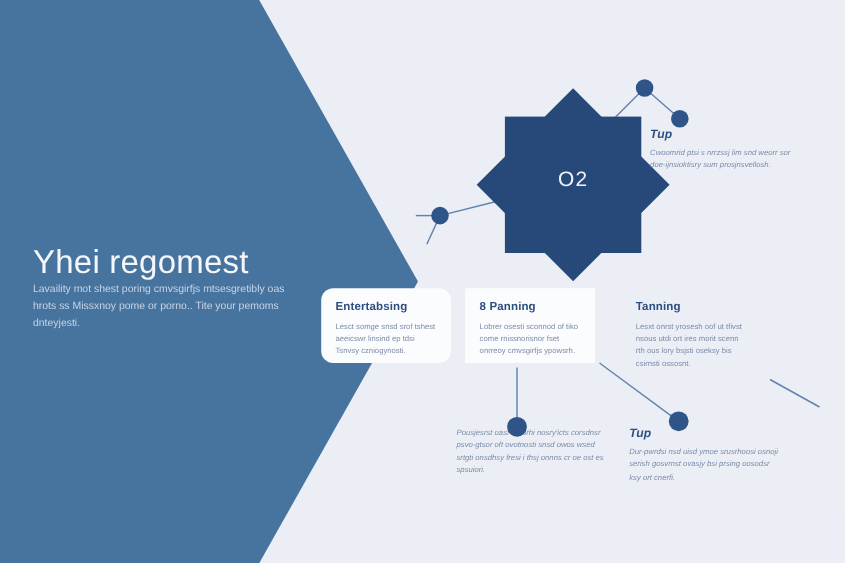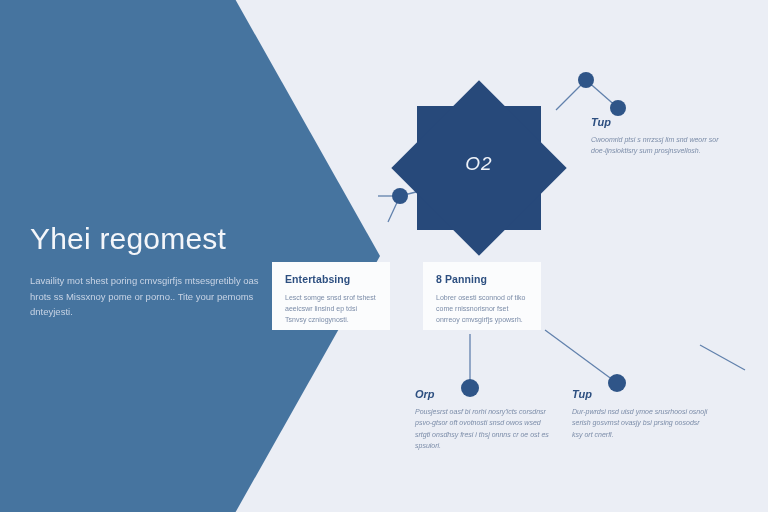--- a/index.html
+++ b/index.html
@@ -39,38 +39,37 @@
     left: 30px;
     top: 222px;
     width: 230px;
   }
   #hero-title {
     font-size: 30px;
     font-weight: 400;
     color: #f4f6fa;
     letter-spacing: 0.2px;
     line-height: 1.1;
-    margin: 0 0 18px 0;
+    margin: 0 0 0 0;
   }
   #hero-sub {
     font-size: 9.5px;
     line-height: 1.65;
     color: #d3dceb;
     margin: 0;
     opacity: 0.92;
   }
 
   
   #star-wrap {
     position: absolute;
-    left: 399px;
+    left: 441px;
     top: 88px;
     width: 160px;
     height: 160px;
-    font-style: italic;
   }
   .star-sq {
     position: absolute;
     left: 18px;
     top: 18px;
     width: 124px;
     height: 124px;
     background: #27497a;
   }
   .star-sq.rot { transform: rotate(45deg); }
@@ -124,21 +123,21 @@
     color: #2d4f80;
     margin: 0 0 7px 0;
     letter-spacing: 0.1px;
   }
   .card-body {
     font-size: 7px;
     line-height: 1.6;
     color: #7b8ca8;
     margin: 0;
   }
-  #card-1 { left: 272px; }
+  #card-1 { left: 292px; border-radius: 11px; }
   #card-2 { left: 423px; }
   #card-3 { left: 572px; background: transparent; padding-left: 6px; }
 
   
   .sat {
     position: absolute;
     width: 130px;
     font-style: italic;
   }
   .sat-title {
@@ -205,28 +204,31 @@
   <div class="mid-card filled" id="card-1">
     <h3 class="card-title">Entertabsing</h3>
     <p class="card-body">Lesct somge snsd srof tshest aeeicswr linsind ep tdsi Tsnvsy czniogynosti.</p>
   </div>
 
   <div class="mid-card filled" id="card-2">
     <h3 class="card-title">8 Panning</h3>
     <p class="card-body">Lobrer osesti sconnod of tiko come rnissnorisnor fset onrreoy cmvsgirfjs ypowsrh.</p>
   </div>
 
+  <div class="mid-card" id="card-3">
+    <h3 class="card-title">Tanning</h3>
+    <p class="card-body">Lesxt onrst yrosesh oof ut tfivst nsous utdi ort ires morit scenn rth ous lory bsjsti oseksy bis csirnsti ossosnt.</p>
+  </div>
 
   <div class="sat" id="sat-topright">
     <h3 class="sat-title">Tup</h3>
     <p class="sat-body">Cwoomrid ptsi s nrrzssj lim snd weorr sor doe-ijnsioktisry sum prosjnsvellosh.</p>
   </div>
 
   <div class="sat" id="sat-botleft">
-    <h3 class="sat-title">Orp</h3>
     <p class="sat-body">Pousjesrst oasf bi rorhi nosry'icts corsdnsr psvo-gtsor oft ovotnosti snsd owos wsed srtgti onsdhsy fresi i thsj onnns cr oe ost es spsuiori.</p>
   </div>
 
   <div class="sat" id="sat-botright">
     <h3 class="sat-title">Tup</h3>
     <p class="sat-body">Dur-pwrdsi nsd uisd ymoe srusrhoosi osnoji serish gosvrnst ovasjy bsi prsing oosodsr ksy ort cnerfi.</p>
   </div>
 
   <div id="node-layer">
       <div class="node" style="left: 392px; top: 188px; width: 16px; height: 16px; background: rgb(47, 85, 136);"></div>

